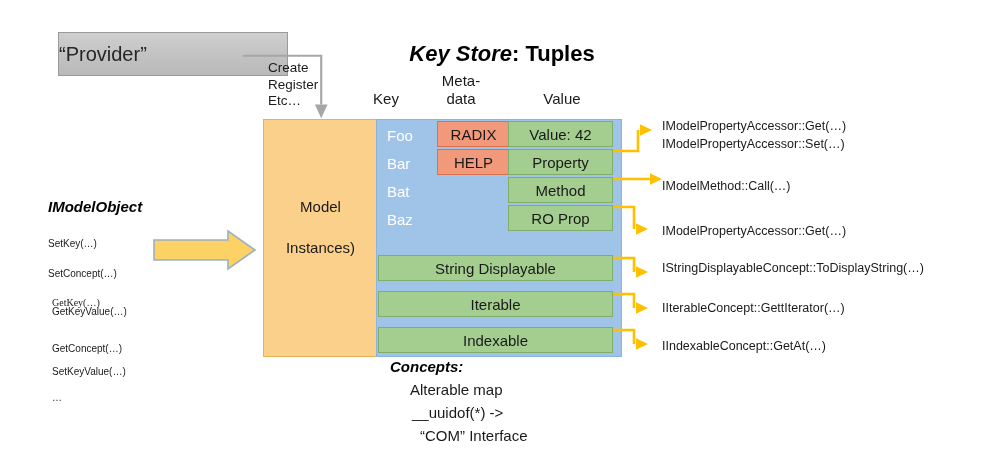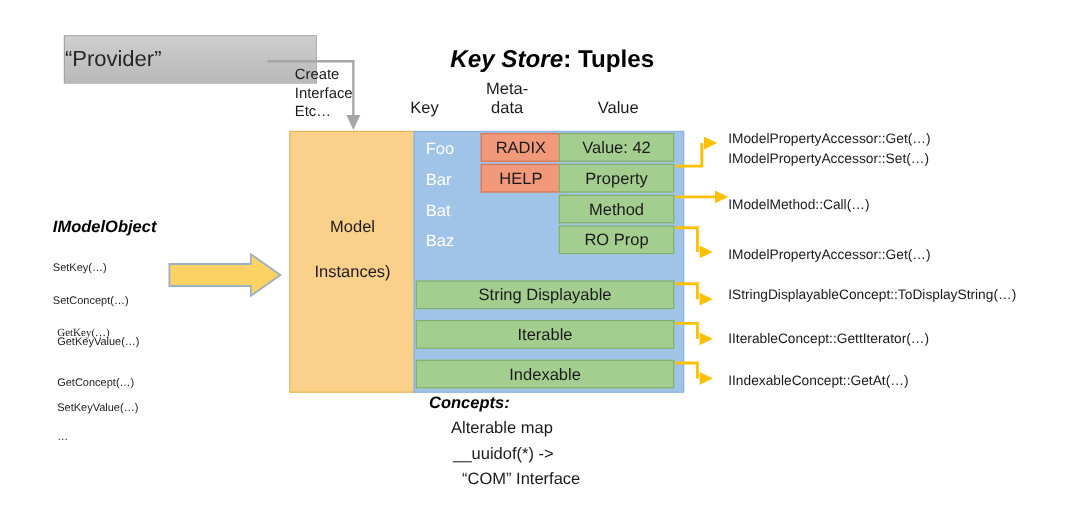--- a/index.html
+++ b/index.html
@@ -110,21 +110,21 @@
   <span>“Provider”</span>
 </div>
 
 <svg class="abs" id="provider-connector" width="100" height="82" viewBox="0 0 100 82">
   <path d="M2,12 L82,12 L82,62" fill="none" stroke="#A6A6A6" stroke-width="2.2"></path>
   <path d="M82,76 L75.5,62 L88.5,62 Z" fill="#A6A6A6"></path>
 </svg>
 
 <div class="abs" id="create-register-label">
   <div>Create</div>
-  <div>Interface</div>
+  <div>Register</div>
   <div>Etc…</div>
 </div>
 
 <div class="abs" id="title"><span class="ital">Key Store</span><span>: Tuples</span></div>
 
 <div class="abs col-head" id="head-key">Key</div>
 <div class="abs col-head" id="head-meta">
   <div>Meta-</div>
   <div>data</div>
 </div>

